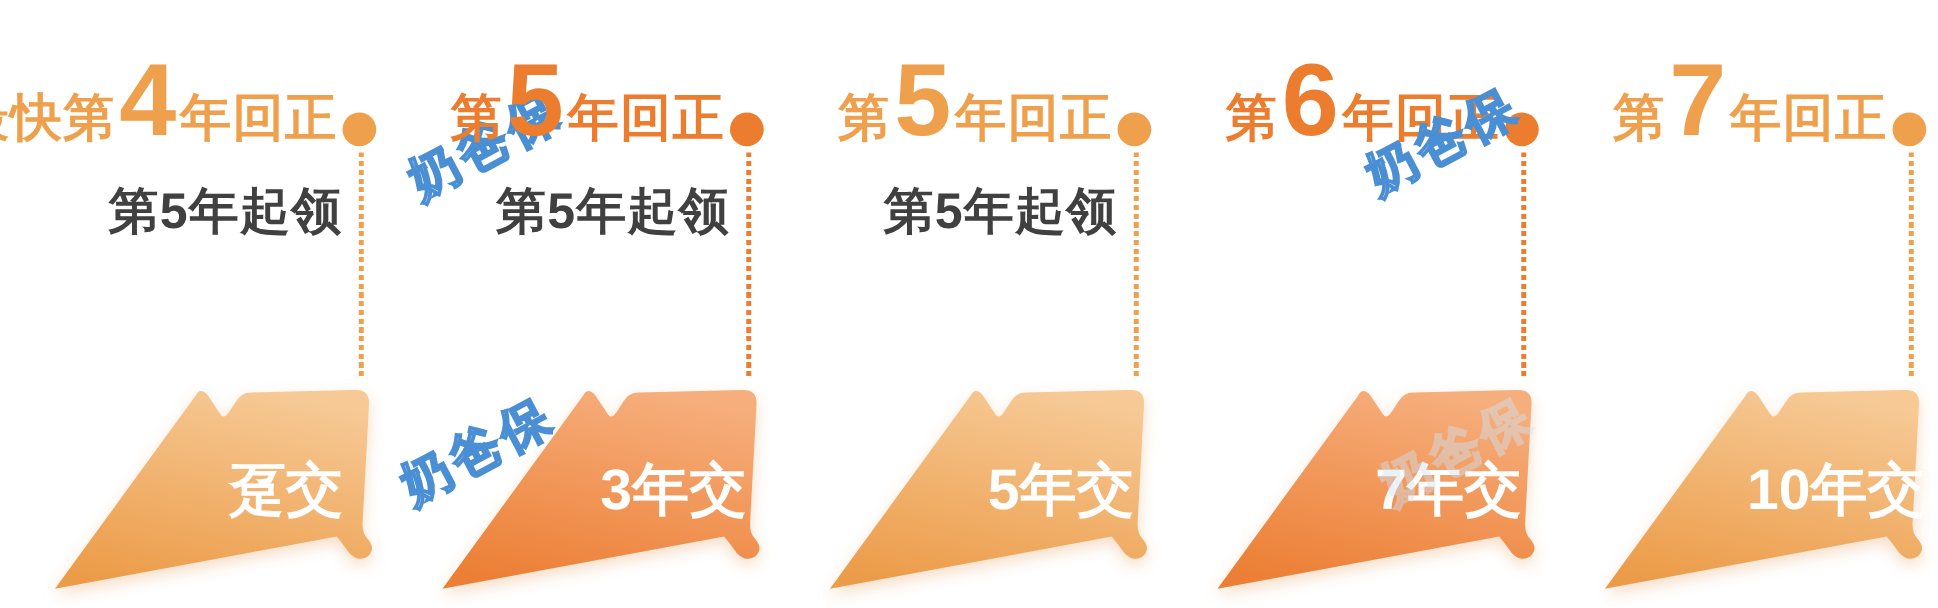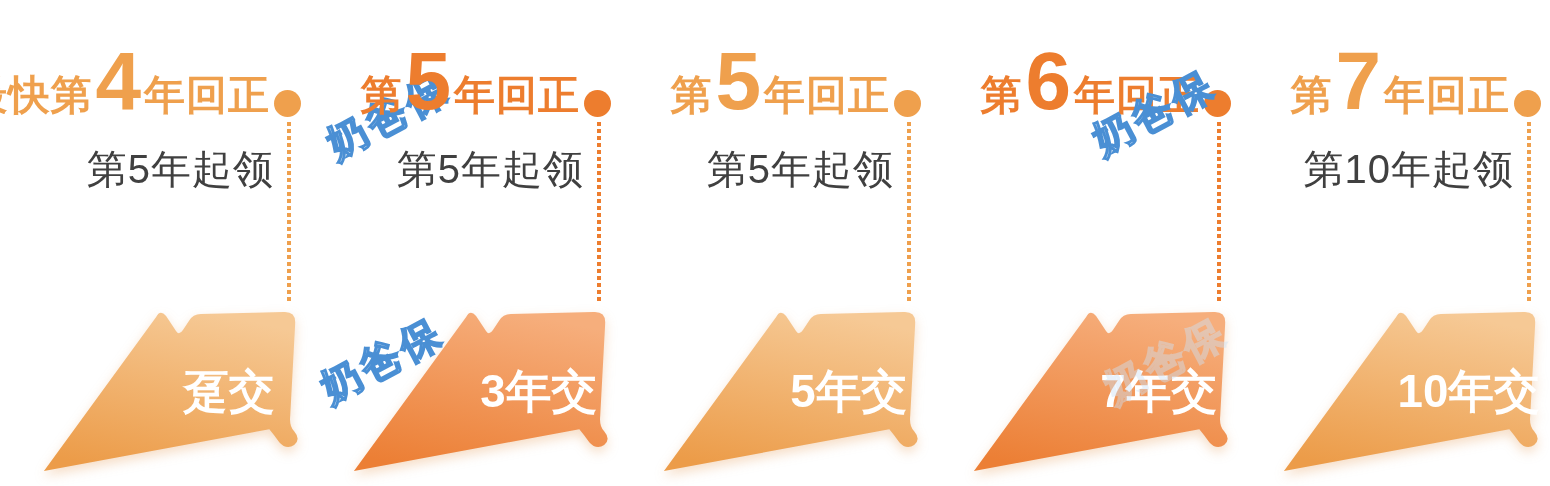--- a/index.html
+++ b/index.html
@@ -31,21 +31,21 @@
     background:var(--accent);
   }
   .dashline{
     position:absolute;top:122px;right:19px;
     width:4px;height:182px;
     background:repeating-linear-gradient(to bottom,var(--accent) 0 4px,transparent 4px 7px);
   }
   .subtitle{
     position:absolute;top:147px;right:36px;
     font-size:40px;line-height:1.1;color:#404040;
-    letter-spacing:1px;white-space:nowrap;
+    letter-spacing:1px;white-space:nowrap;font-weight:bold;
   }
   .arrow{
     position:absolute;bottom:3px;right:-6px;
     width:278px;height:183px;
     filter:drop-shadow(0 5px 6px rgba(221,132,52,0.28));
   }
   .col-light .arrow-shape{fill:url(#grad-light);}
   .col-dark  .arrow-shape{fill:url(#grad-dark);}
   .arrow-label{
     font-family:"Liberation Sans","DejaVu Sans",sans-serif;
@@ -150,21 +150,20 @@
     </div>
 
     <div class="col col-light">
       <div class="headline">
         <span class="hl-prefix">第</span>
         <span class="hl-number">7</span>
         <span class="hl-suffix">年回正</span>
       </div>
       <span class="dot"></span>
       <div class="dashline"></div>
-      <div class="subtitle">第10年起领</div>
       <svg class="arrow" viewBox="0 0 280 184">
         <path class="arrow-shape" d="M 6 172 L 119 17 Q 123 9 129 16 L 139 31 Q 142 36 146 30 L 152 21 Q 156 14 164 14 L 247 12 Q 260 11 259 24 L 254 117 Q 253 127 258 132 Q 265 140 258 146 Q 250 151 243 143 Q 238 136 233 130 L 6 172 Z"></path>
         <text class="arrow-label" x="192" y="108">10年交</text>
       </svg>
     </div>
 
   </div>
 
   <svg class="wm wm2" width="170" height="60">
     <text x="2" y="44">奶爸保</text>

